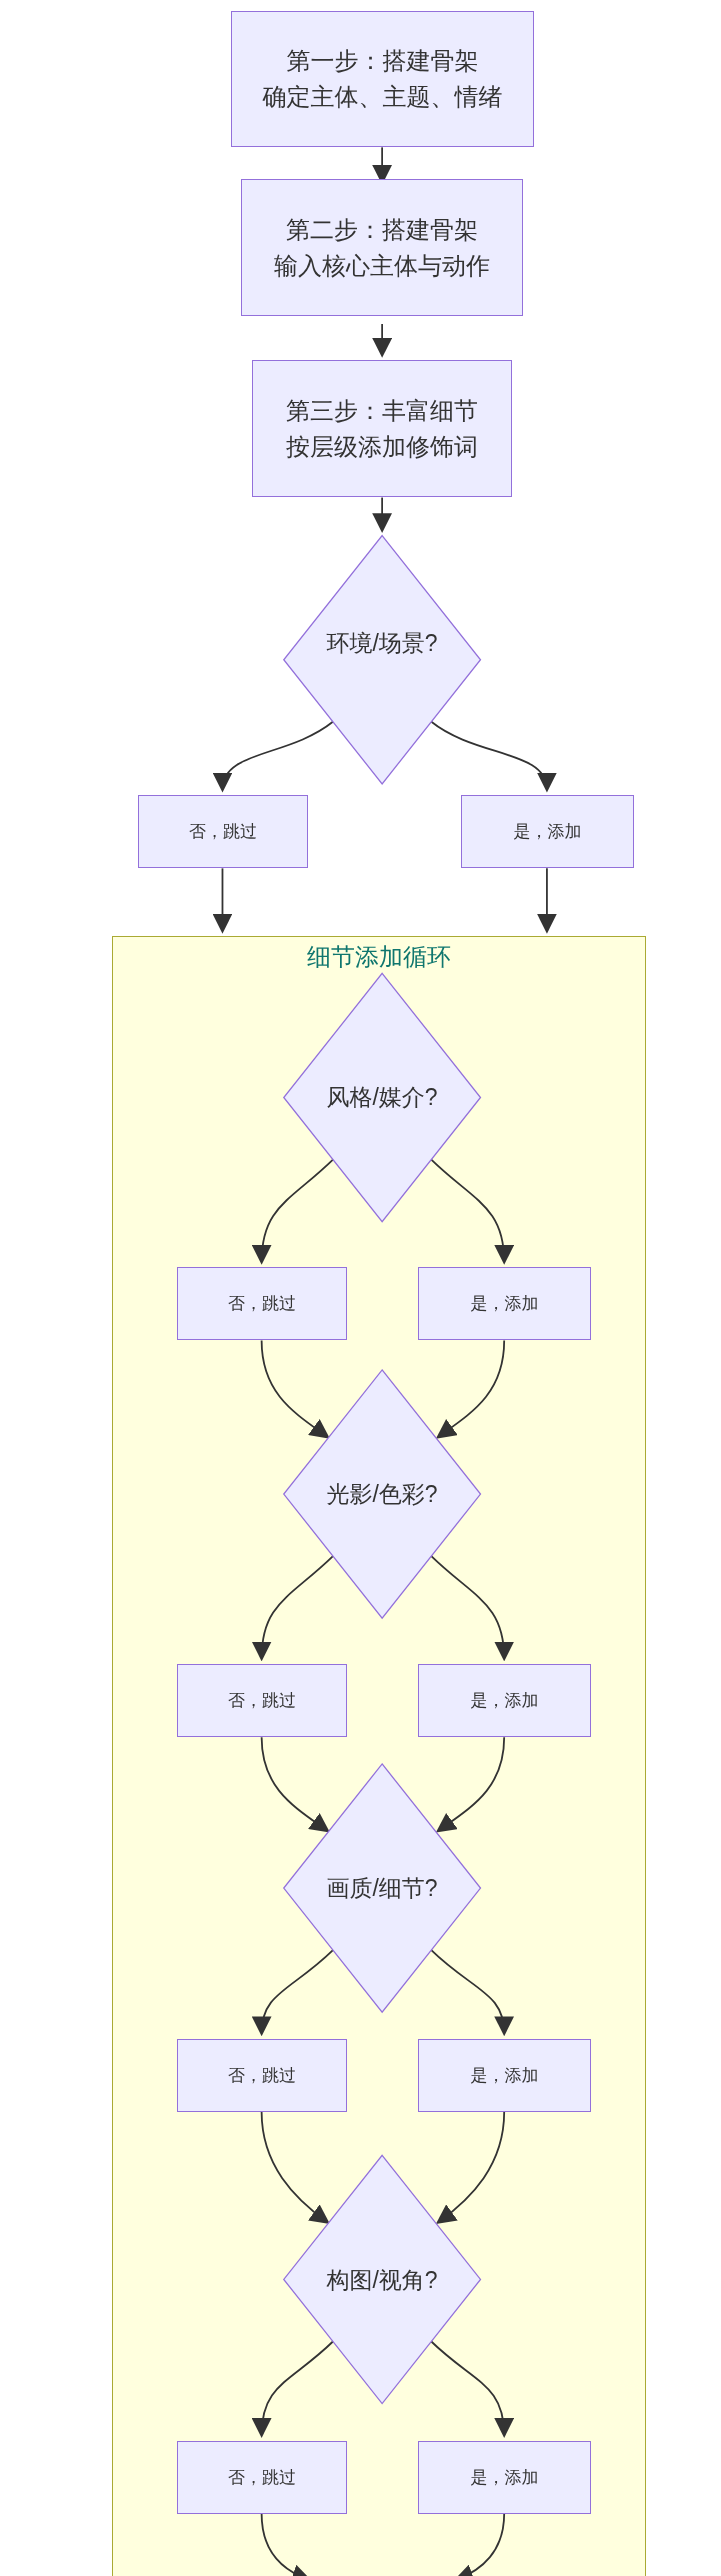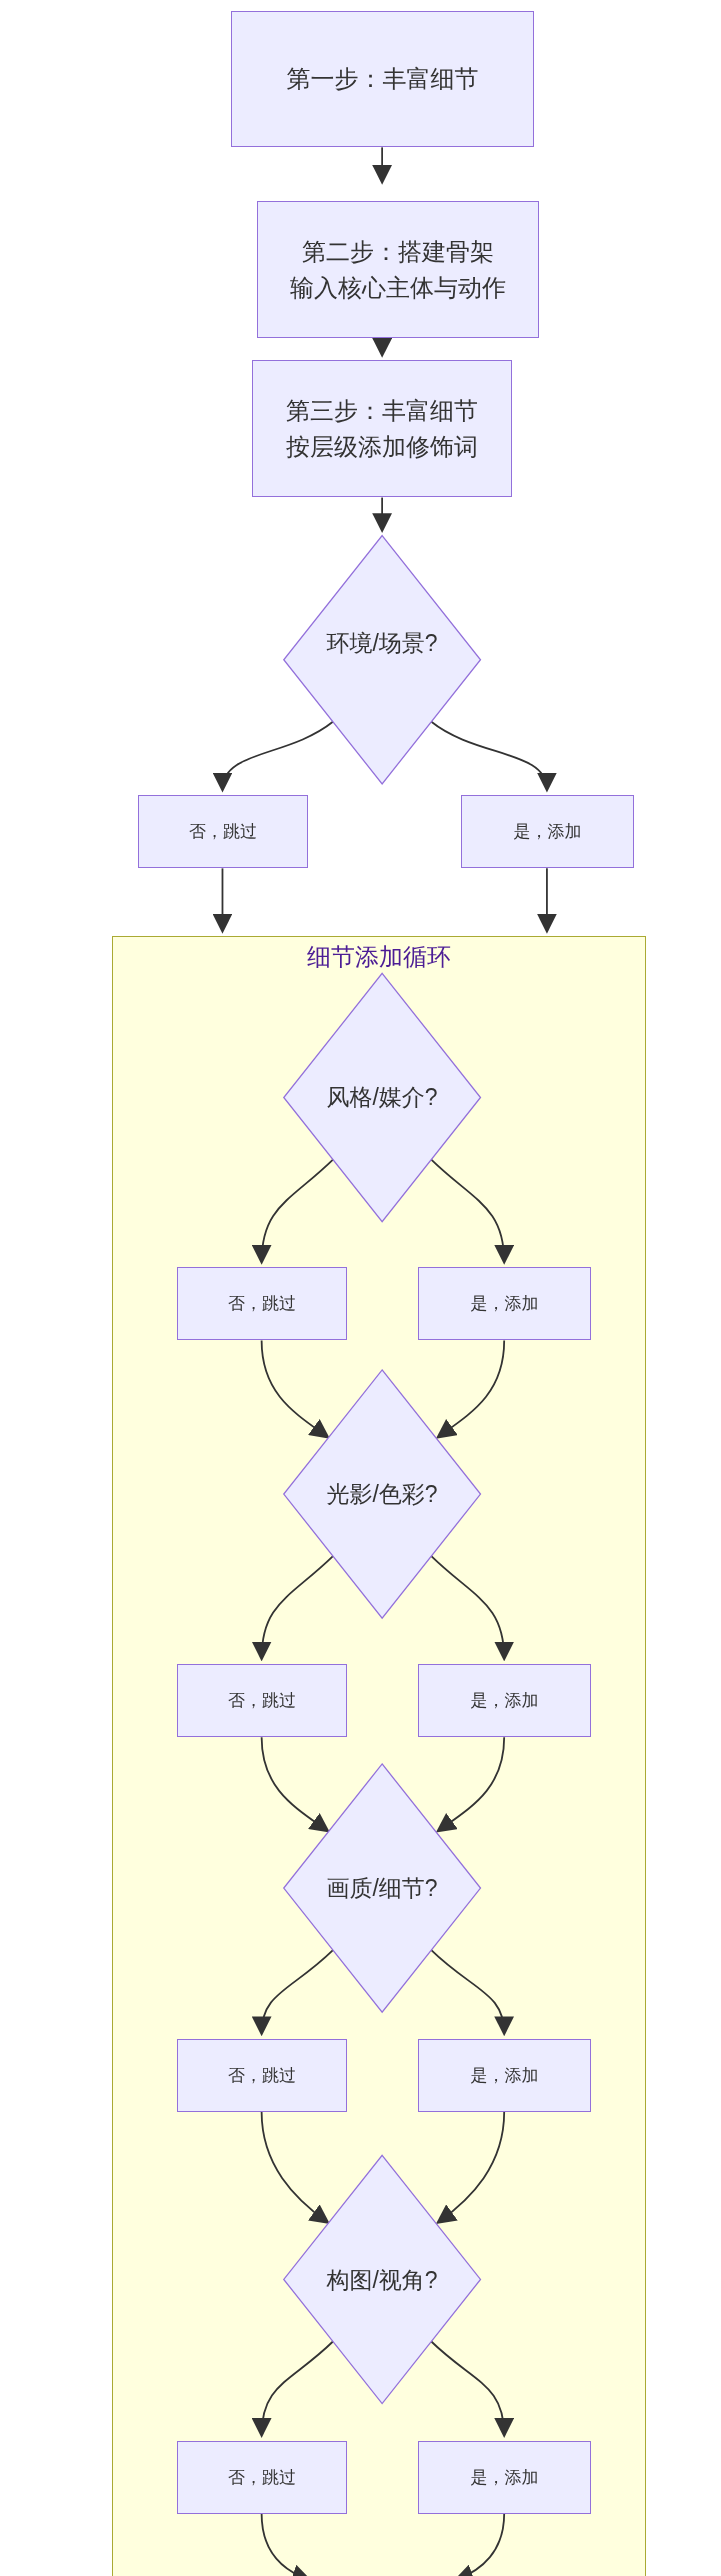--- a/index.html
+++ b/index.html
@@ -8,21 +8,21 @@
     overflow:hidden;
     font-family:"Liberation Sans", sans-serif;
     color:#333333;
   }
   .layer{position:absolute;left:0;top:0;width:721px;height:3584px;}
   svg.layer{pointer-events:none;}
   .subgraph{
     position:absolute;background:#FFFFDE;border:1px solid #AAAA33;box-sizing:border-box;
   }
   .sg-title{
-    position:absolute;text-align:center;font-size:24px;font-weight:400;color:#4c1d95;
+    position:absolute;text-align:center;font-size:24px;font-weight:400;color:#0f766e;
   }
   .node{
     position:absolute;background:#ECECFF;border:1.5px solid #9370DB;box-sizing:border-box;
     display:flex;flex-direction:column;align-items:center;justify-content:center;
     font-size:17px;line-height:1.5;text-align:center;
   }
   .node.step{font-size:24px;}
   .dtext{
     position:absolute;transform:translate(-50%,-50%);
     font-size:23px;white-space:nowrap;text-align:center;
@@ -83,24 +83,25 @@
       <polygon points="742,1039 933,1280 742,1521 551,1280"></polygon>
       <polygon points="742,1889 933,2130 742,2371 551,2130"></polygon>
       <polygon points="742,2659 933,2900 742,3141 551,2900"></polygon>
       <polygon points="742,3424 933,3665 742,3906 551,3665"></polygon>
       <polygon points="742,4184 933,4425 742,4666 551,4425"></polygon>
       <polygon points="1075,5910 1255,6150 1075,6390 895,6150"></polygon>
     </g>
   </svg>
 
   <div class="node step" style="left:231px;top:10.8px;width:303px;height:136px;">
-    <div>第一步：丰富细节</div>
+    <div>第一步：搭建骨架</div>
+    <div>确定主体、主题、情绪</div>
   </div>
 
-  <div class="node step" style="left:241px;top:201px;width:282px;height:137px;margin-left:16px;">
+  <div class="node step" style="left:241px;top:179px;width:282px;height:137px;">
     <div>第二步：搭建骨架</div>
     <div>输入核心主体与动作</div>
   </div>
 
   <div class="node step" style="left:252px;top:360px;width:260px;height:137px;">
     <div>第三步：丰富细节</div>
     <div>按层级添加修饰词</div>
   </div>
 
   <div class="dtext" style="left:382px;top:643px;">环境/场景?</div>

